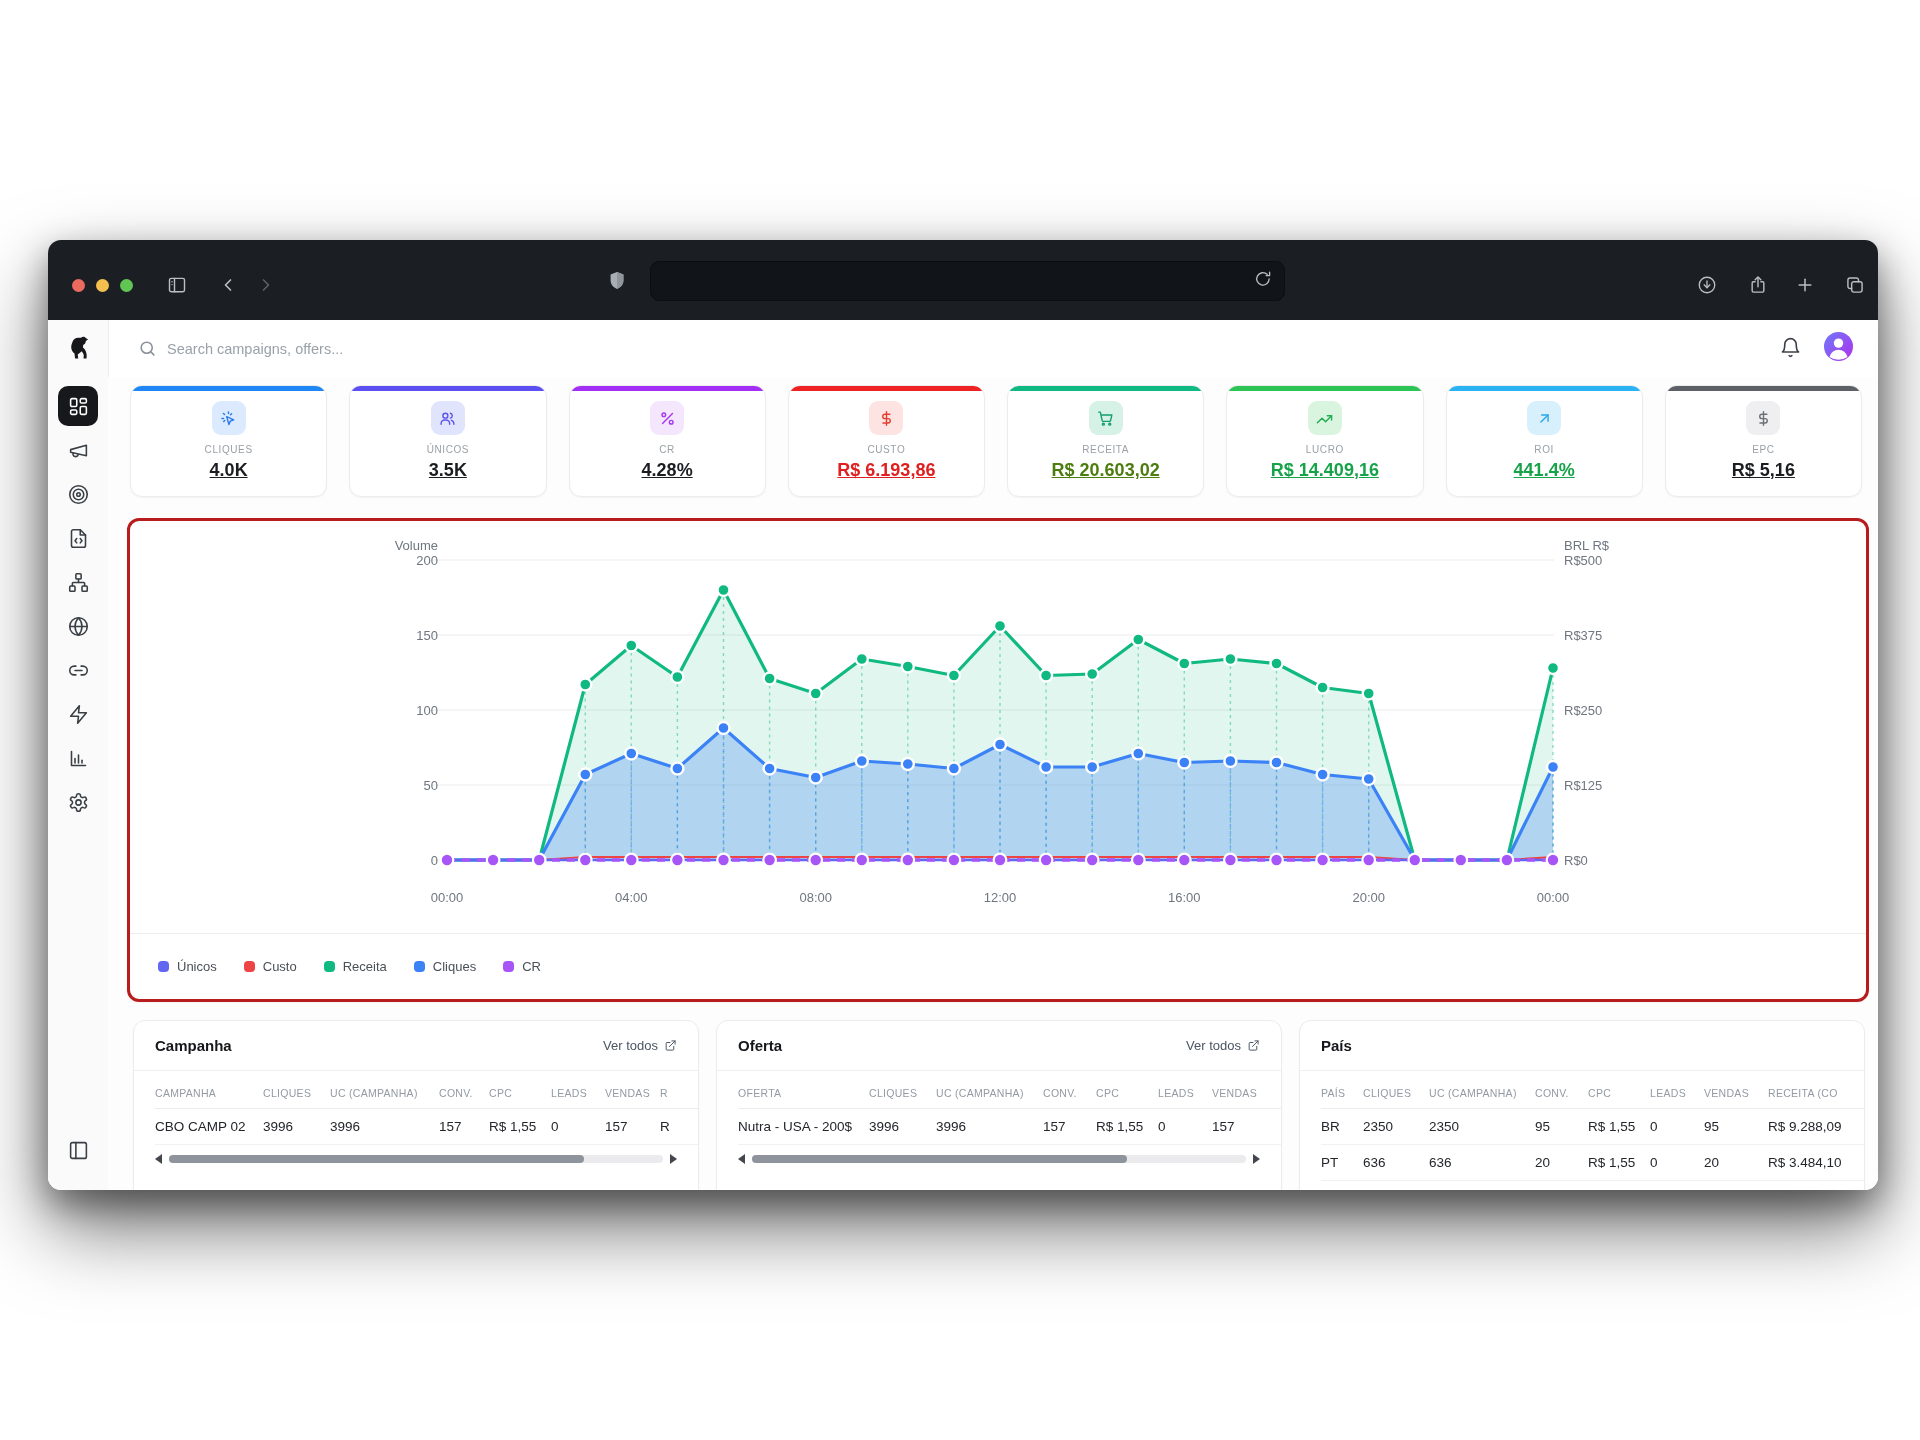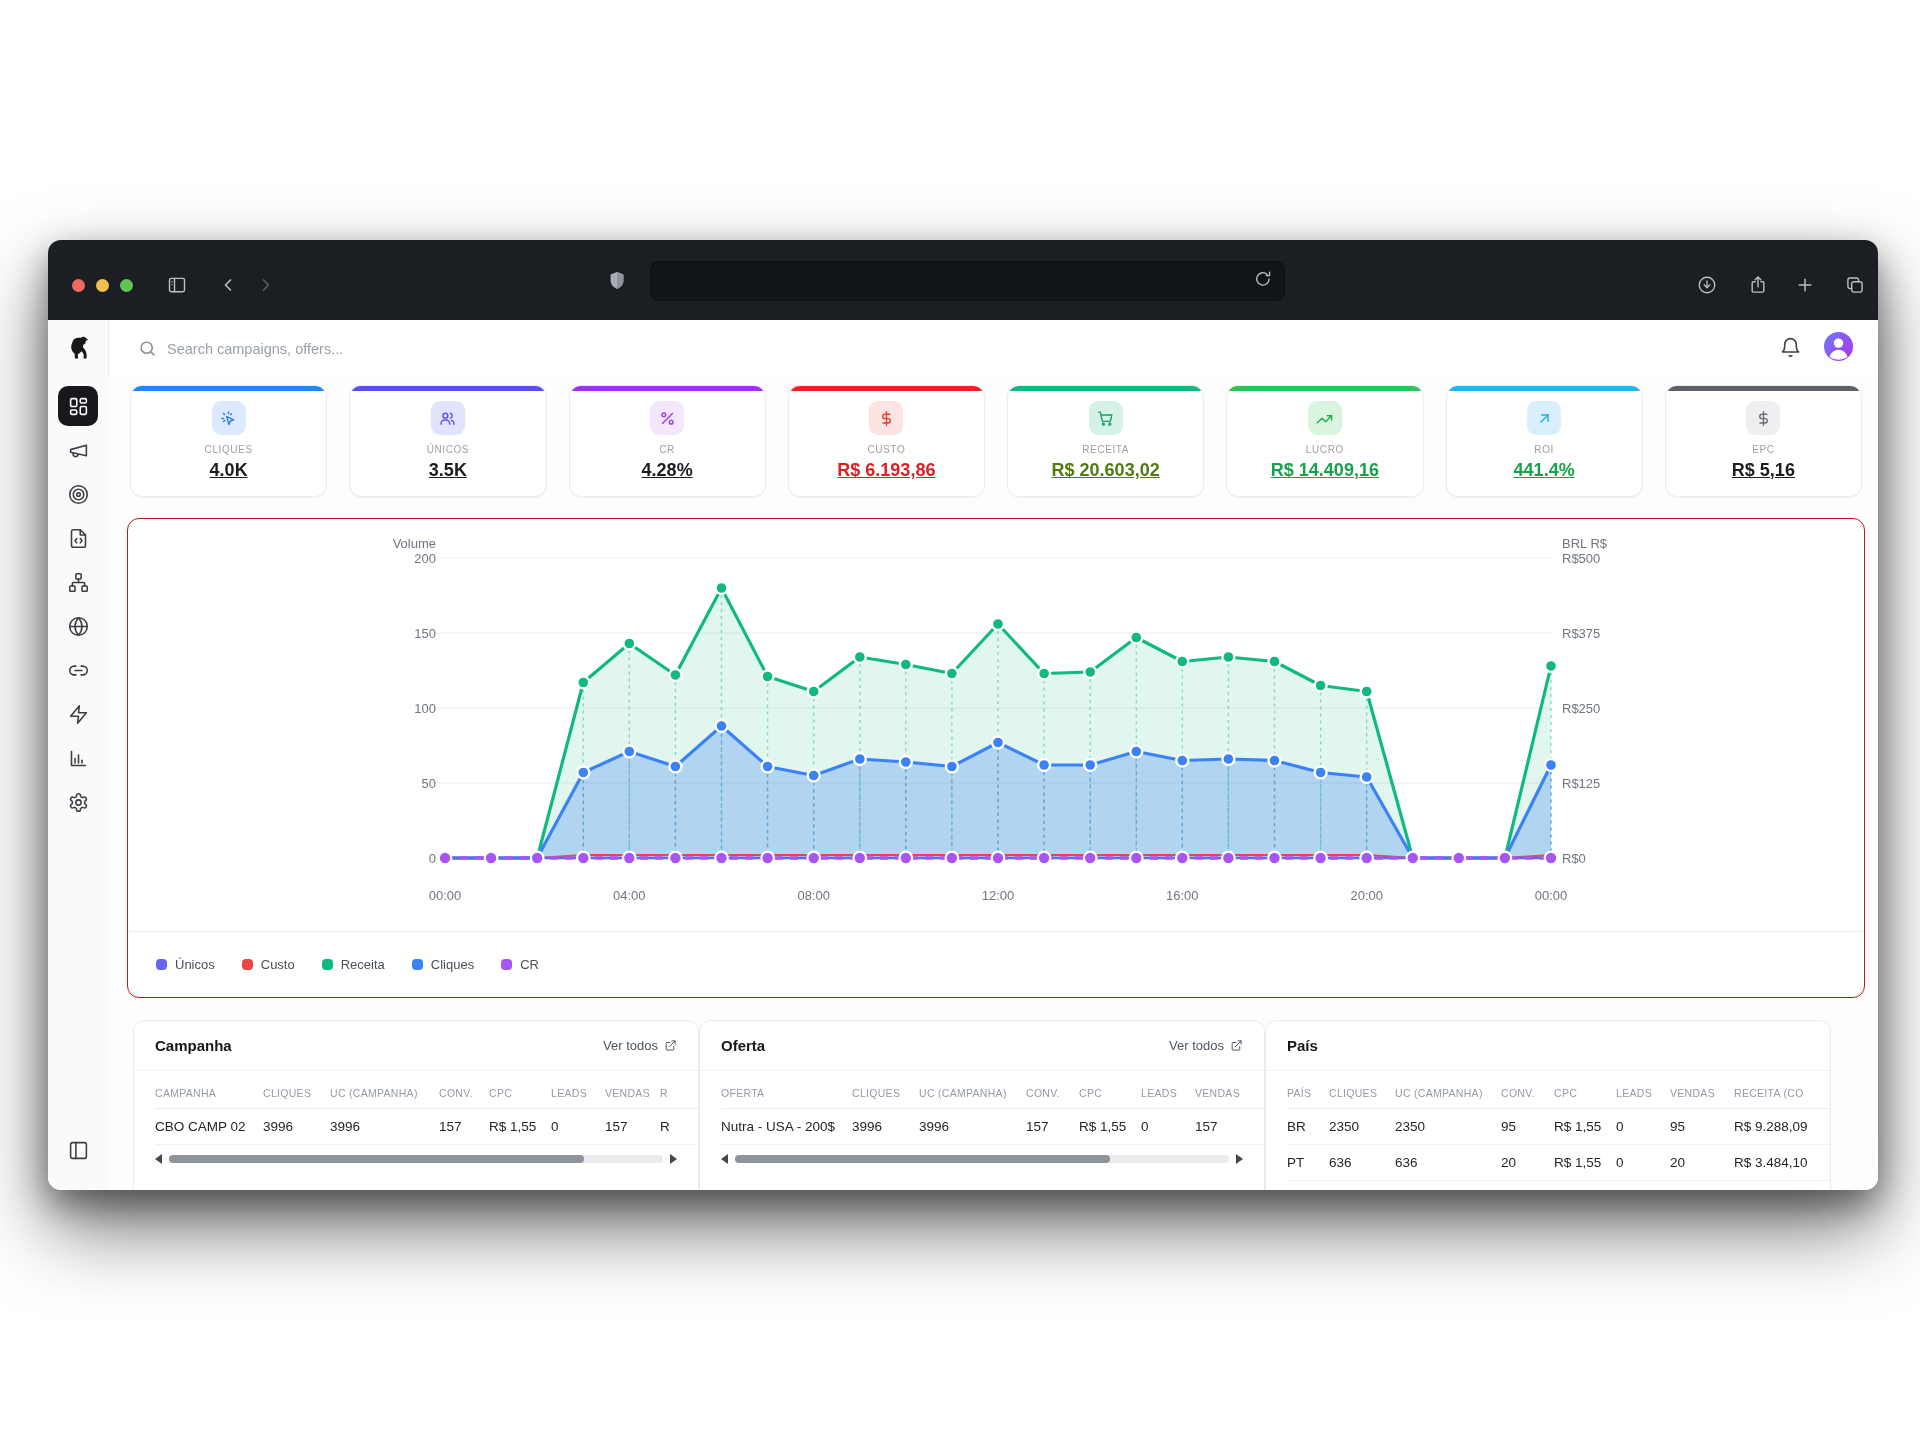--- a/index.html
+++ b/index.html
@@ -37,28 +37,28 @@
   
   .kpi-row{position:absolute;left:22px;top:8px;width:1732px;height:112px;display:flex;gap:22px;}
   .kpi{flex:1;position:relative;background:#fff;border:1px solid #ececec;border-radius:12px;box-shadow:0 1px 2px rgba(0,0,0,.04);overflow:hidden;
        display:flex;flex-direction:column;align-items:center;padding-top:15px;}
   .kpi .accent{position:absolute;left:0;top:0;right:0;height:5px;}
   .kpi .chip{width:34px;height:34px;border-radius:9px;display:flex;align-items:center;justify-content:center;}
   .kpi .chip svg{width:17px;height:17px;}
   .kpi .lbl{margin-top:9px;font-size:10px;letter-spacing:.6px;color:#9aa0a6;font-weight:500;}
   .kpi .val{margin-top:5px;font-size:18px;font-weight:700;color:#1b1d21;text-decoration:underline;}
   
-  .chart-card{position:absolute;left:19px;top:141px;width:1736px;height:478px;background:#fff;border:1px solid #b91c1c;border-radius:12px;box-shadow:0 1px 2px rgba(0,0,0,.04);overflow:hidden;}
+  .chart-card{position:absolute;left:19px;top:141px;width:1736px;height:478px;background:#fff;border:3px solid #b91c1c;border-radius:12px;box-shadow:0 1px 2px rgba(0,0,0,.04);overflow:hidden;}
   .chart-card svg.plot{position:absolute;left:0;top:0;}
   .plot text.ax{font-family:"Liberation Sans","DejaVu Sans",sans-serif;font-size:13px;fill:#6f7680;}
   .legend{position:absolute;left:0;right:0;top:412px;bottom:0;border-top:1px solid #ececec;display:flex;align-items:center;padding-left:28px;gap:27px;}
   .legend .li{display:flex;align-items:center;gap:8px;font-size:13px;color:#4a5057;cursor:pointer;}
   .legend .dot{width:11px;height:11px;border-radius:4px;}
   
-  .tables{position:absolute;left:25px;top:643px;display:flex;}
+  .tables{position:absolute;left:25px;top:643px;display:flex;gap:17px;}
   .tcard{width:564px;height:200px;background:#fff;border:1px solid #ececec;border-radius:12px;box-shadow:0 1px 2px rgba(0,0,0,.04);overflow:hidden;flex:none;}
   .tcard-head{height:49px;display:flex;align-items:center;justify-content:space-between;padding:0 21px;border-bottom:1px solid #efefef;}
   .tcard-title{font-size:15px;font-weight:700;color:#15171b;}
   .ver-todos{display:flex;align-items:center;gap:6px;font-size:13px;color:#4b5563;cursor:pointer;}
   .ver-todos svg{width:13px;height:13px;}
   .twrap{padding:2px 21px 0 21px;overflow:hidden;}
   table.data{border-collapse:collapse;table-layout:fixed;}
   table.data th{font-size:10.5px;font-weight:400;color:#949aa3;letter-spacing:.3px;text-align:left;padding:14px 4px 9px 0;border-bottom:1px solid #ececec;white-space:nowrap;overflow:hidden;}
   table.data td{font-size:13.5px;color:#23262b;padding:10px 4px 10px 0;border-bottom:1px solid #f1f1f3;white-space:nowrap;overflow:hidden;}
   .hscroll{display:flex;align-items:center;gap:7px;margin-top:9px;}

